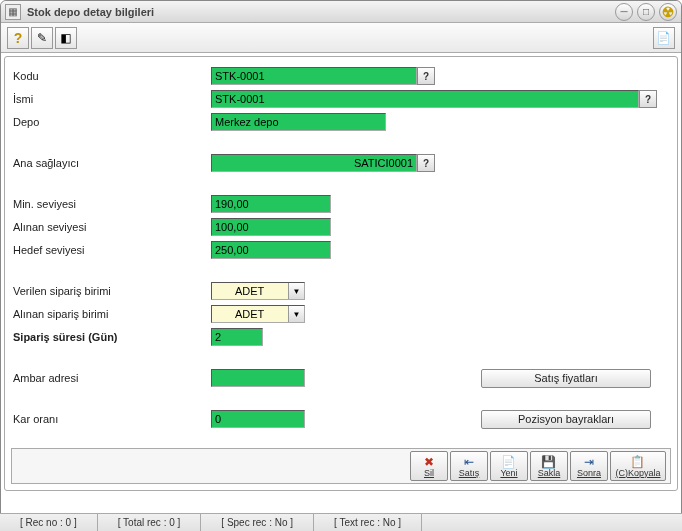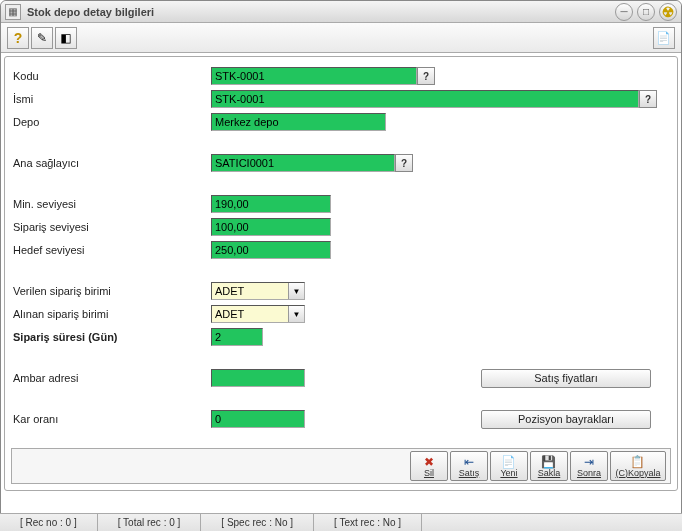--- a/index.html
+++ b/index.html
@@ -125,20 +125,21 @@
   }
 
   .combo {
     height: 18px;
     width: 94px;
     background: #fbfad2;
     border: 1px inset #aaa;
     display: flex;
     align-items: stretch;
     cursor: pointer;
+    padding-left: 20px;
   }
   .combo .cval { flex: 1; padding: 1px 3px; display: flex; align-items: center; }
   .combo .carrow {
     width: 16px;
     border-left: 1px solid #999;
     background: linear-gradient(#fdfdfd,#dcdcdc);
     display:flex;align-items:center;justify-content:center;
     font-size: 8px;
   }
 
@@ -238,33 +239,33 @@
 
   <div class="row">
     <div class="lbl">Depo</div>
     <input class="inp" style="width: 175px;" value="Merkez depo">
   </div>
 
   <div class="gap"></div>
 
   <div class="row">
     <div class="lbl">Ana sağlayıcı</div>
-    <input class="inp" style="width: 184px;" value="SATICI0001">
+    <input class="inp" style="width: 206px; text-align: right;" value="SATICI0001">
     <div class="lookup-btn">?</div>
   </div>
 
   <div class="gap"></div>
 
   <div class="row">
     <div class="lbl">Min. seviyesi</div>
     <input class="inp num" style="width: 120px;" value="190,00">
   </div>
 
   <div class="row">
-    <div class="lbl">Sipariş seviyesi</div>
+    <div class="lbl">Alınan seviyesi</div>
     <input class="inp num" style="width: 120px;" value="100,00">
   </div>
 
   <div class="row">
     <div class="lbl">Hedef seviyesi</div>
     <input class="inp num" style="width: 120px;" value="250,00">
   </div>
 
   <div class="gap"></div>
 

